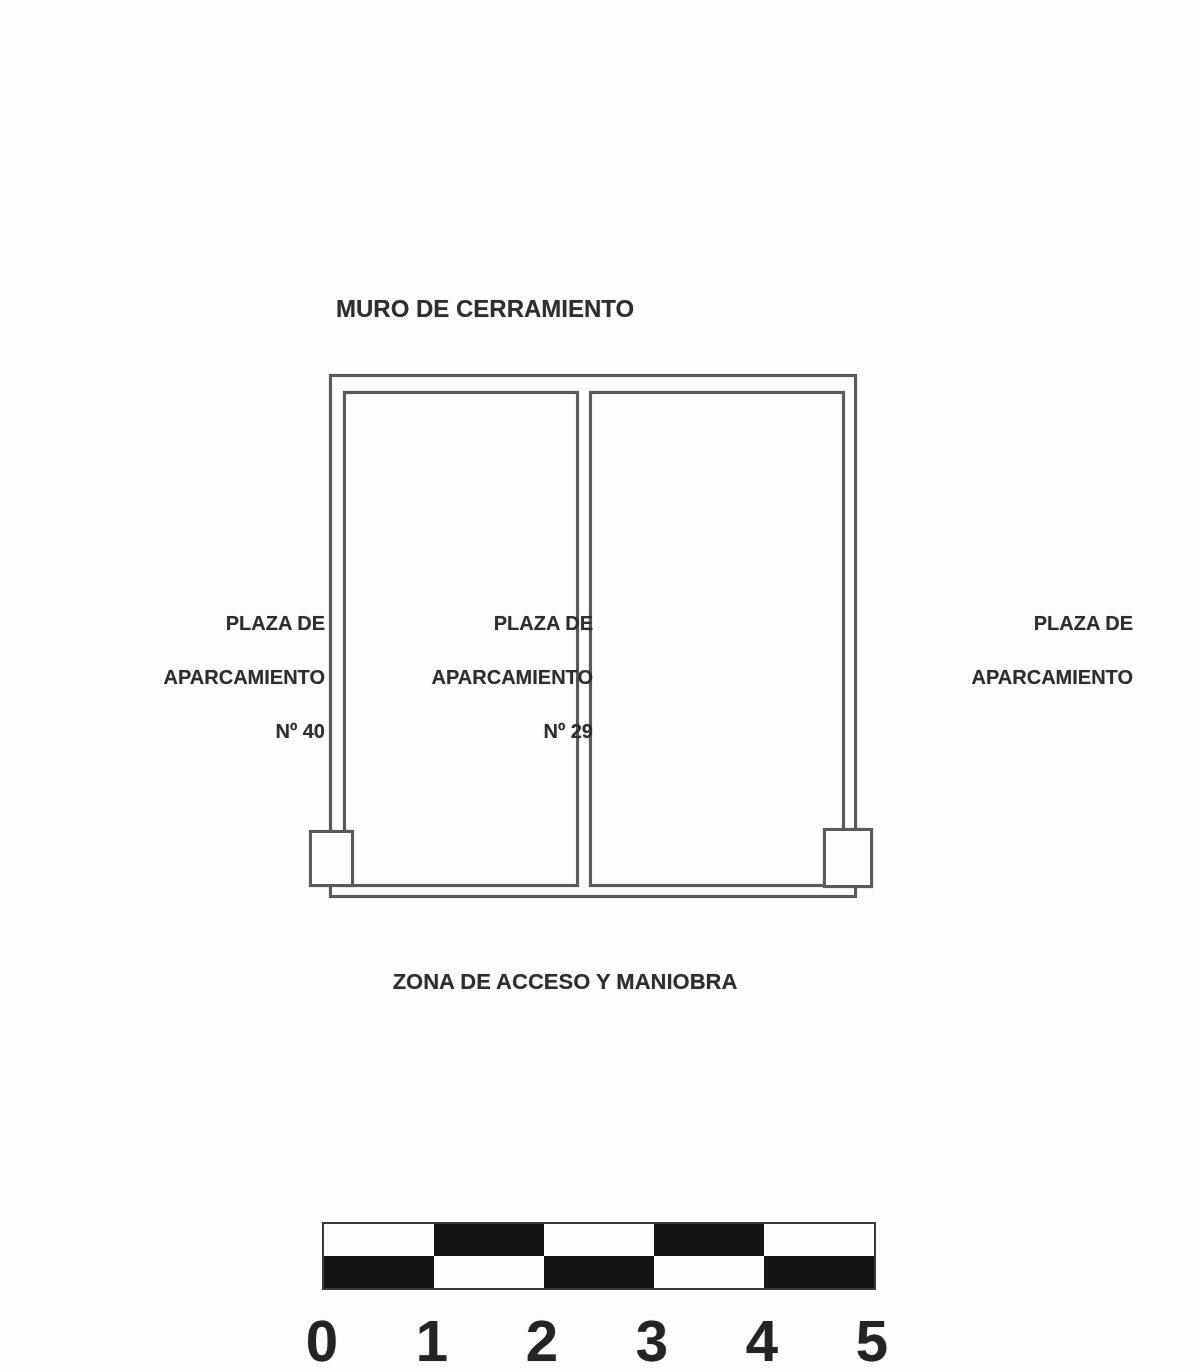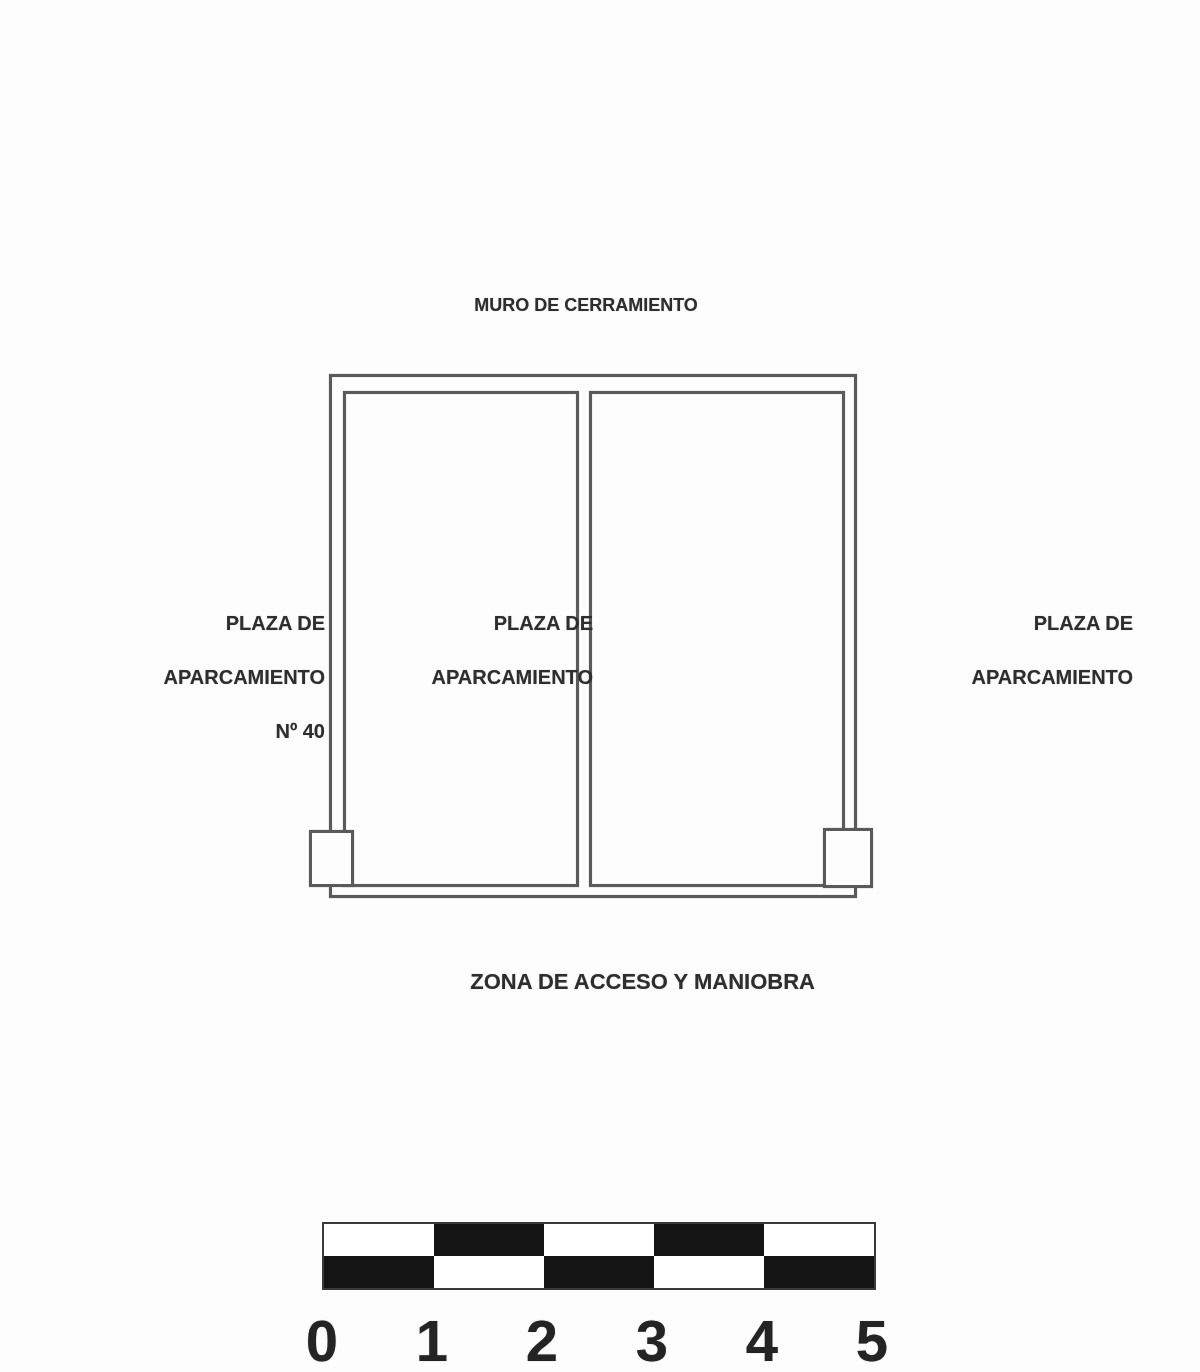--- a/index.html
+++ b/index.html
@@ -31,34 +31,34 @@
     border:3px solid #5a5a5a;
     box-sizing:border-box;
     z-index:3;
     box-shadow:0 0 1px rgba(90,90,90,0.6);
   }
   .pillar-left  { left:309px; top:830px; width:45px; height:57px; }
   .pillar-right { left:823px; top:828px; width:50px; height:60px; }
   
   .title {
     position:absolute; left:336px; top:295px; width:500px;
-    text-align:center; font-size:18px; font-weight:700;
+    text-align:left; font-size:24px; font-weight:700;
   }
   .space-label {
     position:absolute; top:583px; width:260px;
     text-align:right; font-size:20px; font-weight:700; line-height:27px;
     z-index:4;
   }
   .space-label span { display:block; }
   .label-30 { left:65px; }
   .label-29 { left:333px; }
   .label-28 { left:873px; }
   .access-label {
     position:absolute; left:315px; top:969px; width:500px;
-    text-align:right; font-size:22px; font-weight:700;
+    text-align:center; font-size:22px; font-weight:700;
   }
   
   .scale-bar {
     position:absolute; left:322px; top:1222px;
     width:550px; height:64px;
     border:2px solid #3a3a3a;
     display:grid;
     grid-template-columns:repeat(5,1fr);
     grid-template-rows:1fr 1fr;
   }
@@ -89,20 +89,21 @@
 
   <div class="space-label label-30 txt">
     <span>PLAZA DE</span>
     <span>APARCAMIENTO</span>
     <span>Nº 40</span>
   </div>
 
   <div class="space-label label-29 txt">
     <span>PLAZA DE</span>
     <span>APARCAMIENTO</span>
+    <span>Nº 29</span>
   </div>
 
   <div class="space-label label-28 txt">
     <span>PLAZA DE</span>
     <span>APARCAMIENTO</span>
   </div>
 
   <div class="access-label txt">ZONA DE ACCESO Y MANIOBRA</div>
 
   <div class="scale-bar">

